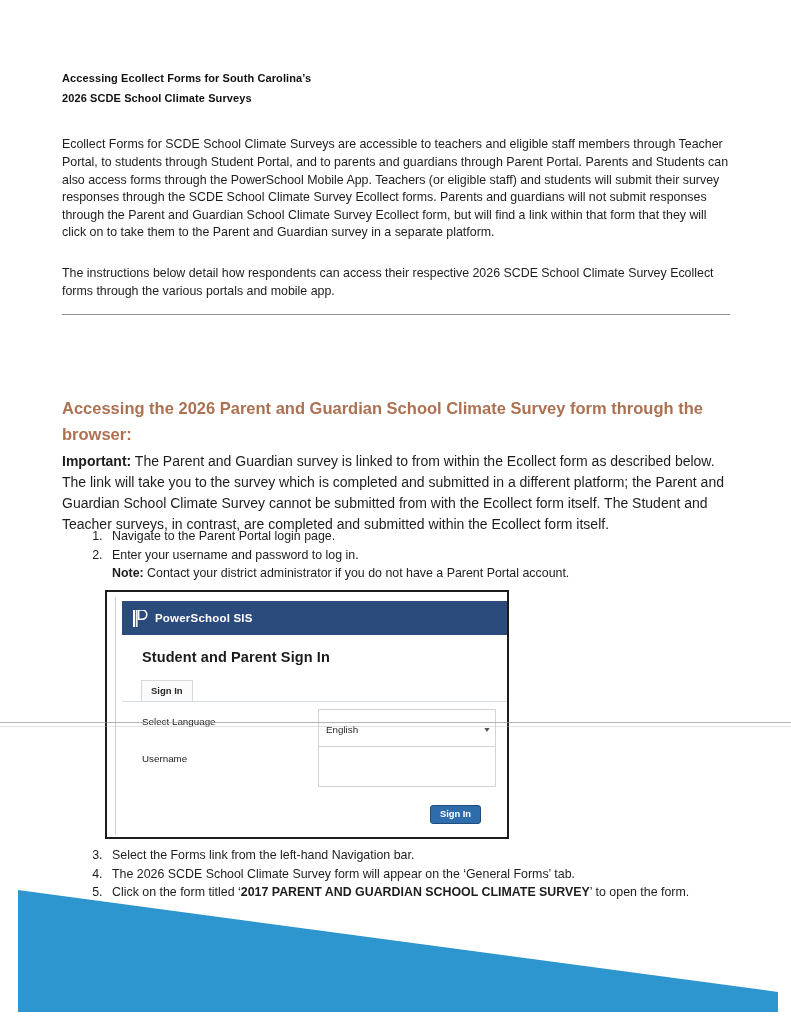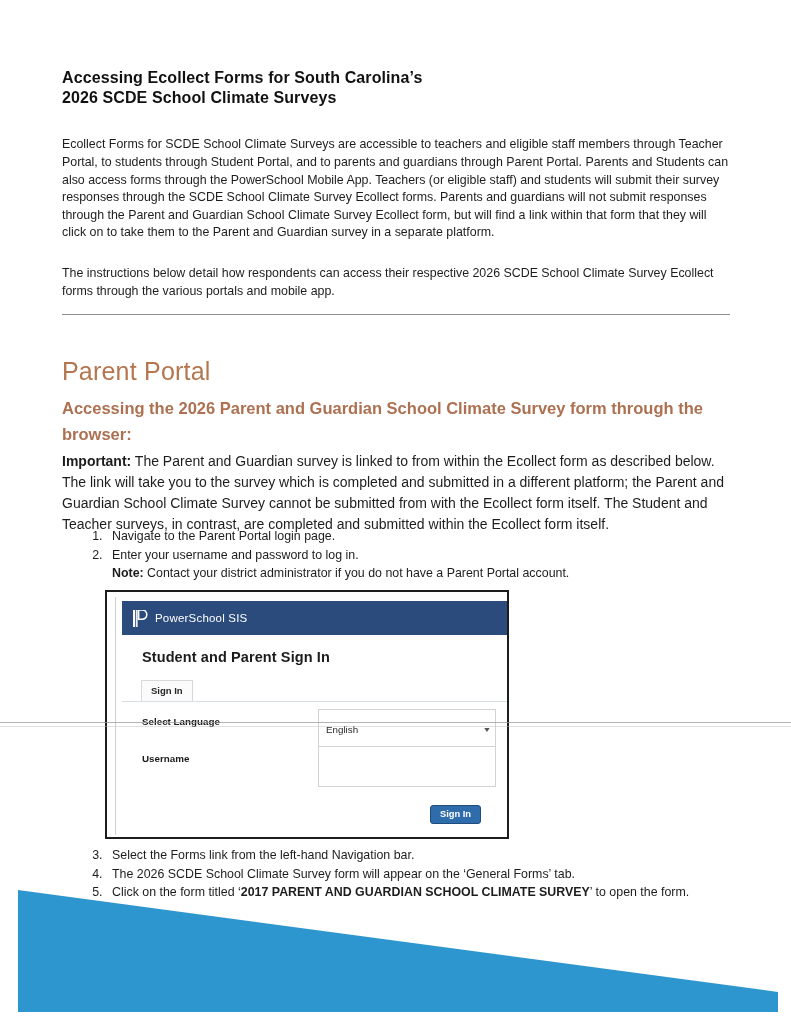--- a/index.html
+++ b/index.html
@@ -13,21 +13,21 @@
     position: relative;
     overflow: hidden;
   }
 
   .page { position: relative; width: 791px; height: 1024px; }
 
   
   .doc-title {
     position: absolute;
     left: 62px; top: 68px; width: 680px;
-    font-size: 16px;
+    font-size: 11px;
     font-weight: bold;
     line-height: 20px;
     letter-spacing: 0.1px;
     color: #111;
   }
   .doc-title .line2 { display: block; }
 
   
   .para {
     position: absolute;
@@ -134,21 +134,21 @@
   .ps-logo {
     width: 15px; height: 17px;
     position: relative;
     margin-right: 7px;
     flex: none;
   }
   .ps-logo svg { display: block; }
   .ps-brand {
     color: #ffffff;
     font-size: 11.5px;
-    font-weight: normal;
+    font-weight: bold;
     letter-spacing: .2px;
   }
 
   .ps-title {
     position: absolute;
     left: 26px; top: 52px;
     font-size: 14.5px;
     font-weight: bold;
     color: #1b1b1b;
     letter-spacing: .1px;
@@ -176,21 +176,21 @@
   .ps-form { position: absolute; left: 0; top: 112px; width: 100%; }
   .ps-row {
     position: relative;
     height: 28px;
     margin-bottom: 9px;
   }
   .ps-label {
     position: absolute;
     left: 26px; top: 7px;
     font-size: 9.8px;
-    font-weight: bold;
+    font-weight: normal;
     color: #1b1b1b;
   }
   .ps-field {
     position: absolute;
     left: 202px; top: 0;
     width: 178px; height: 41px;
     border: 1px solid #d3d3d3;
     background: #fff;
   }
   .ps-select {
@@ -236,21 +236,20 @@
     <span>Accessing Ecollect Forms for South Carolina’s</span>
     <span class="line2">2026 SCDE School Climate Surveys</span>
   </div>
 
   <p class="para" id="intro-para">Ecollect Forms for SCDE School Climate Surveys are accessible to teachers and eligible staff members through Teacher Portal, to students through Student Portal, and to parents and guardians through Parent Portal. Parents and Students can also access forms through the PowerSchool Mobile App. Teachers (or eligible staff) and students will submit their survey responses through the SCDE School Climate Survey Ecollect forms. Parents and guardians will not submit responses through the Parent and Guardian School Climate Survey Ecollect form, but will find a link within that form that they will click on to take them to the Parent and Guardian survey in a separate platform.</p>
 
   <p class="para" id="instructions-para">The instructions below detail how respondents can access their respective 2026 SCDE School Climate Survey Ecollect forms through the various portals and mobile app.</p>
 
   <div class="divider"></div>
 
-  <h1 class="section-heading">Parent Portal</h1>
   <h2 class="sub-heading">Accessing the 2026 Parent and Guardian School Climate Survey form through the browser:</h2>
 
   <p id="important-para">
     <b>Important:</b><span> The Parent and Guardian survey is linked to from within the Ecollect form as described below. The link will take you to the survey which is completed and submitted in a different platform; the Parent and Guardian School Climate Survey cannot be submitted from with the Ecollect form itself. The Student and Teacher surveys, in contrast, are completed and submitted within the Ecollect form itself.</span>
   </p>
 
   <ol class="steps" id="steps-top" start="1">
     <li>
       <span>Navigate to the Parent Portal login page.</span>
     </li>

